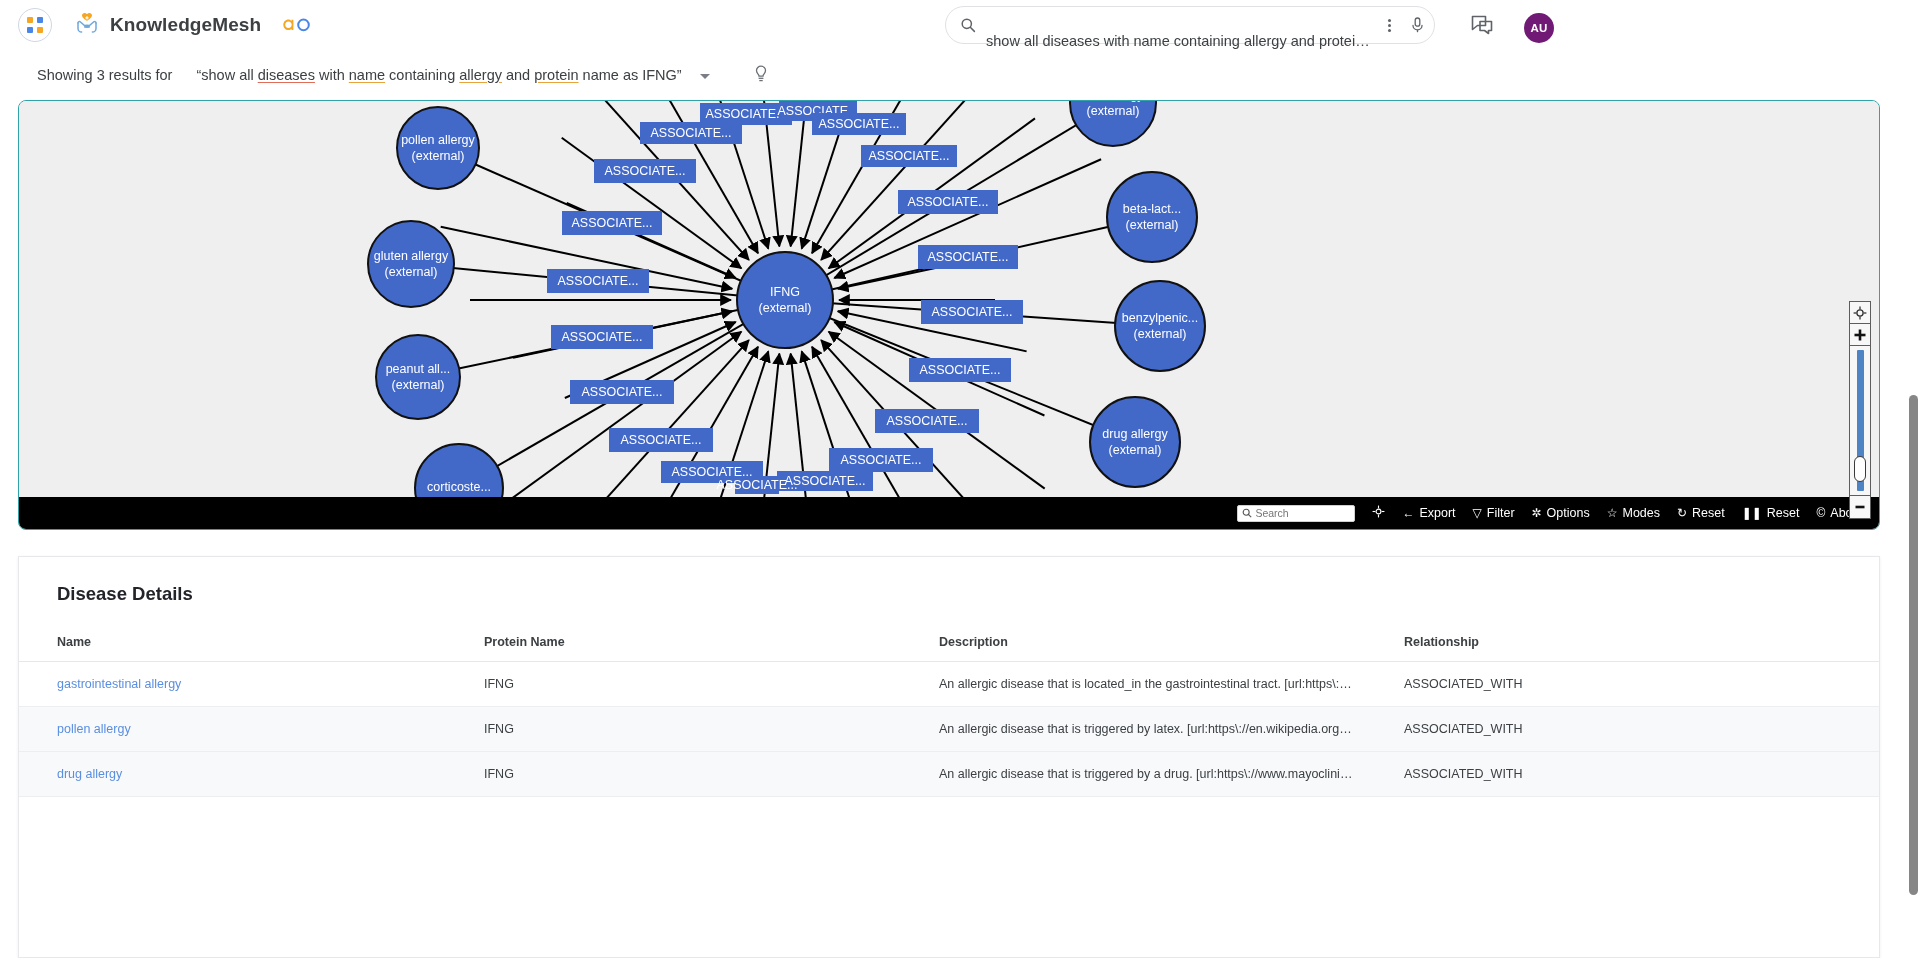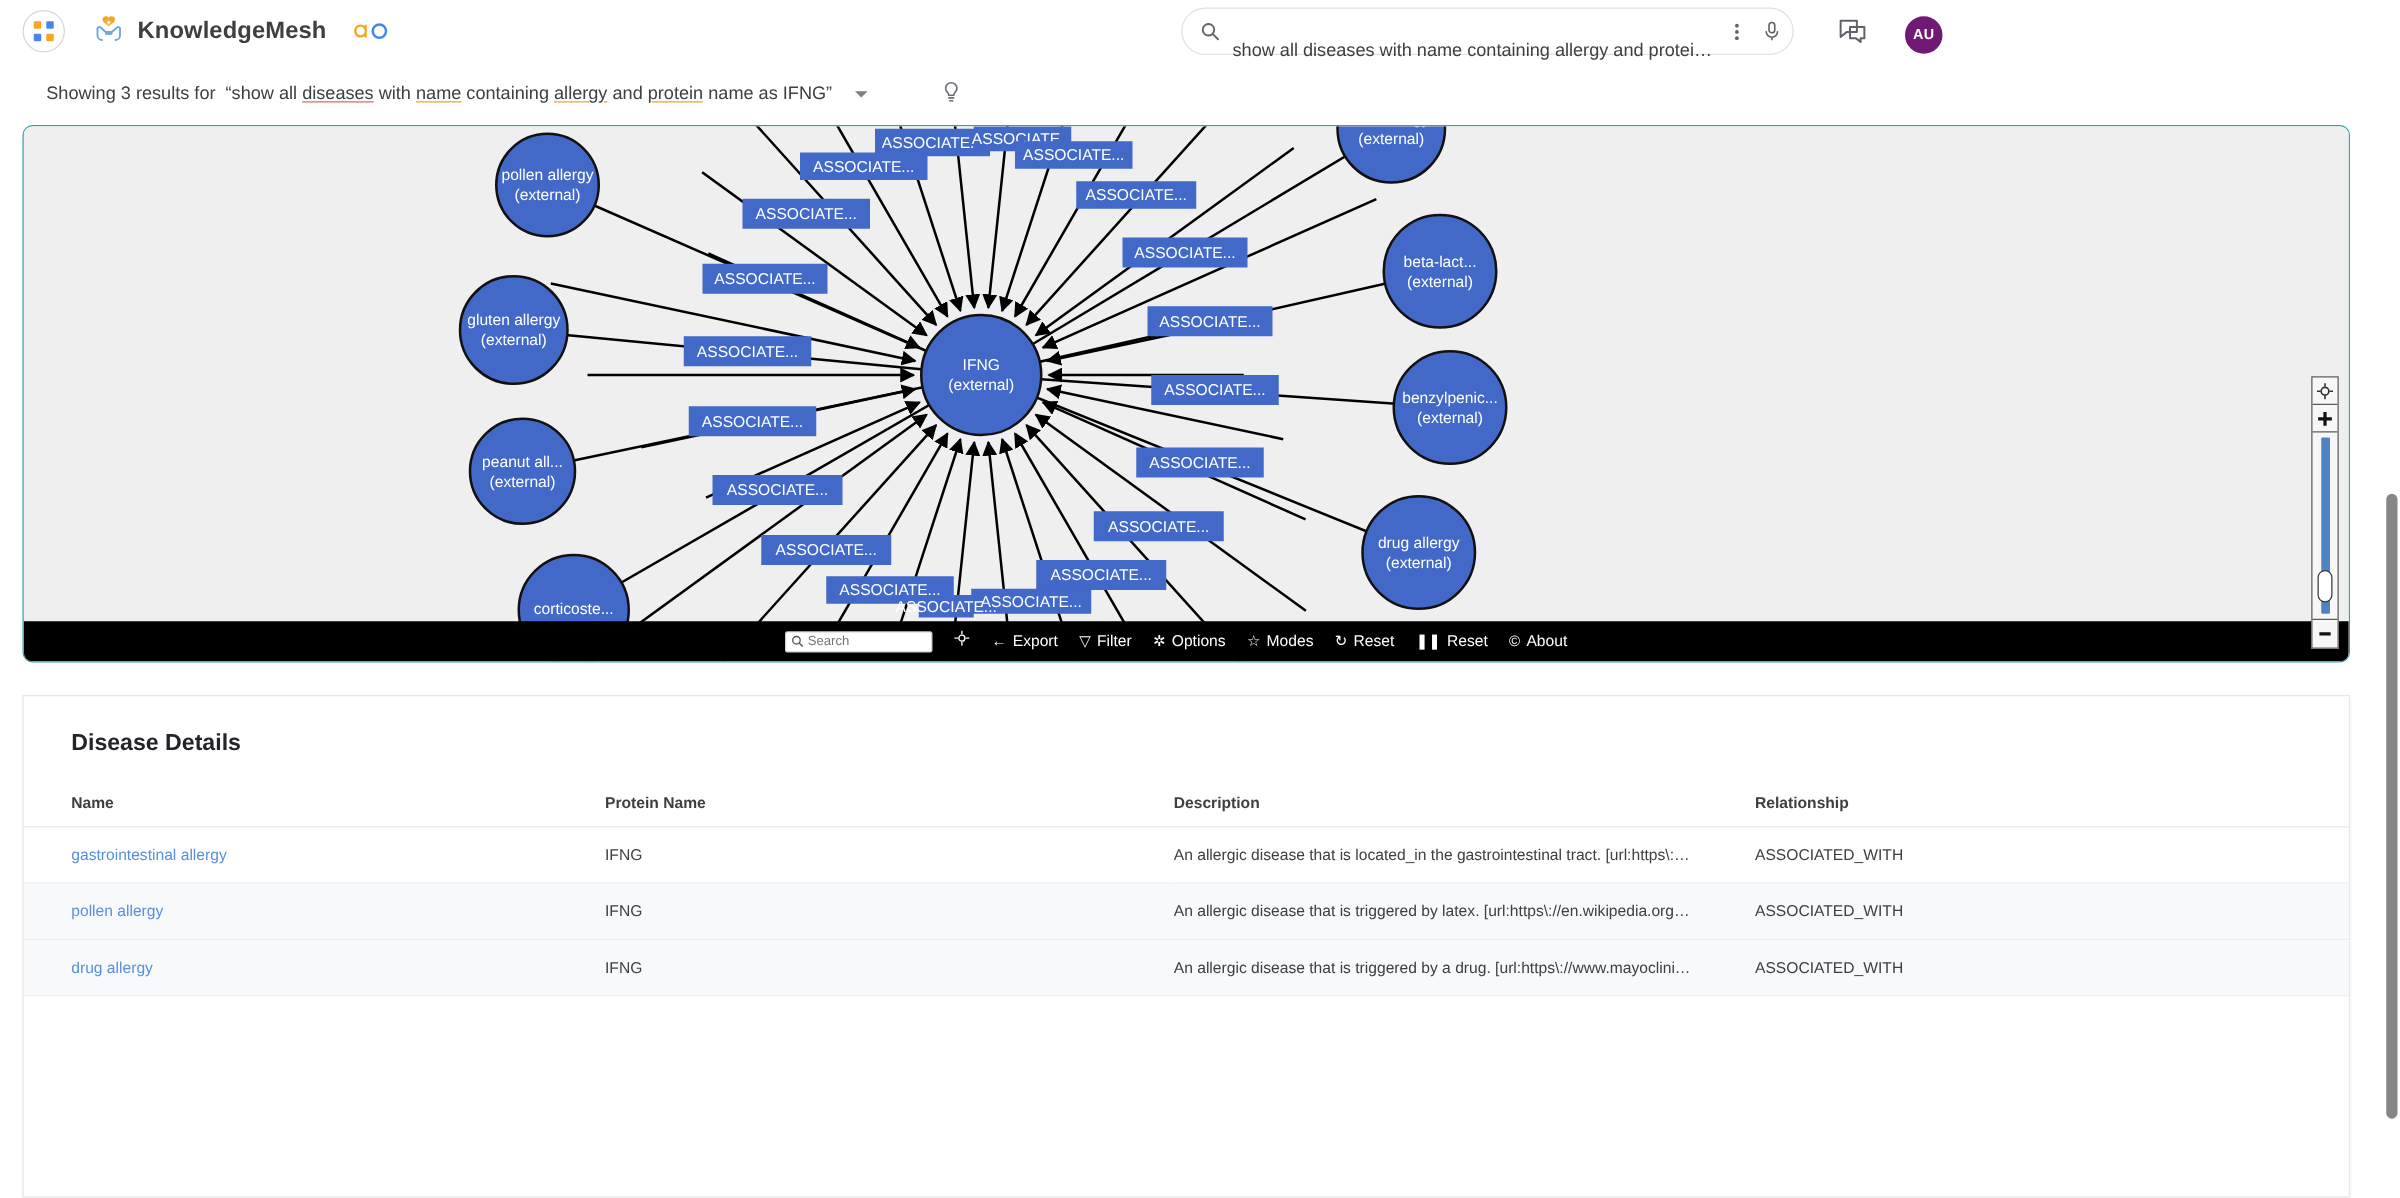--- a/index.html
+++ b/index.html
@@ -63,21 +63,21 @@
 
   
   .resultsbar {
     position:absolute; top:50px; left:0; width:1920px; height:50px;
     background:#ffffff; display:flex; align-items:center;
   }
   .results-text {
     margin-left: 37px; font-size: 14.5px; color:#3c4043;
   }
   .results-text .q {
-    margin-left: 4px; color:#3c4043;text-align:center;
+    margin-left: 20px; color:#3c4043;text-align:center;
   }
   .u-red { text-decoration: underline; text-decoration-color:#e06c5a; text-decoration-style: solid;
            text-underline-offset: 2px; }
   .u-orange { text-decoration: underline; text-decoration-color:#e8a33d; text-underline-offset: 2px; }
   .caret-down {
     display:inline-block; margin-left:14px; vertical-align:middle;
     width:0;height:0;border-left:5px solid transparent;border-right:5px solid transparent;
     border-top:5px solid #7a7f87;
   }
   .bulb { position:absolute; left:753px; top:14px; }
@@ -113,21 +113,21 @@
   .zoomctl .track .rail { width:7px; height:100%; background:#4e83c4; border-radius:1px; }
   .zoomctl .track .knob {
     position:absolute; top:110px; left:50%; transform:translateX(-50%);
     width:12px; height:26px; background:#fff; border:1.6px solid #3a3a3a; border-radius:6px;
   }
   .zoomctl .seg.last { border-bottom:none; }
 
   
   .graph-toolbar {
     position:absolute; left:0; right:0; bottom:0; height:32px;
-    background:#000; display:flex; align-items:center; justify-content:center;
+    background:#000; display:flex; align-items:center; justify-content:flex-end;
     padding-right:16px; gap:17px;
   }
   .tb-search {
     width:118px; height:17px; background:#fff; border:1px solid #cfcfcf; border-radius:2px;
     display:flex; align-items:center; padding-left:4px; gap:3px;
   }
   .tb-search input {
     border:none;outline:none;background:transparent;font-size:10.5px;color:#9a9a9a;
     width:94px; font-family:"Liberation Sans", sans-serif;
   }

